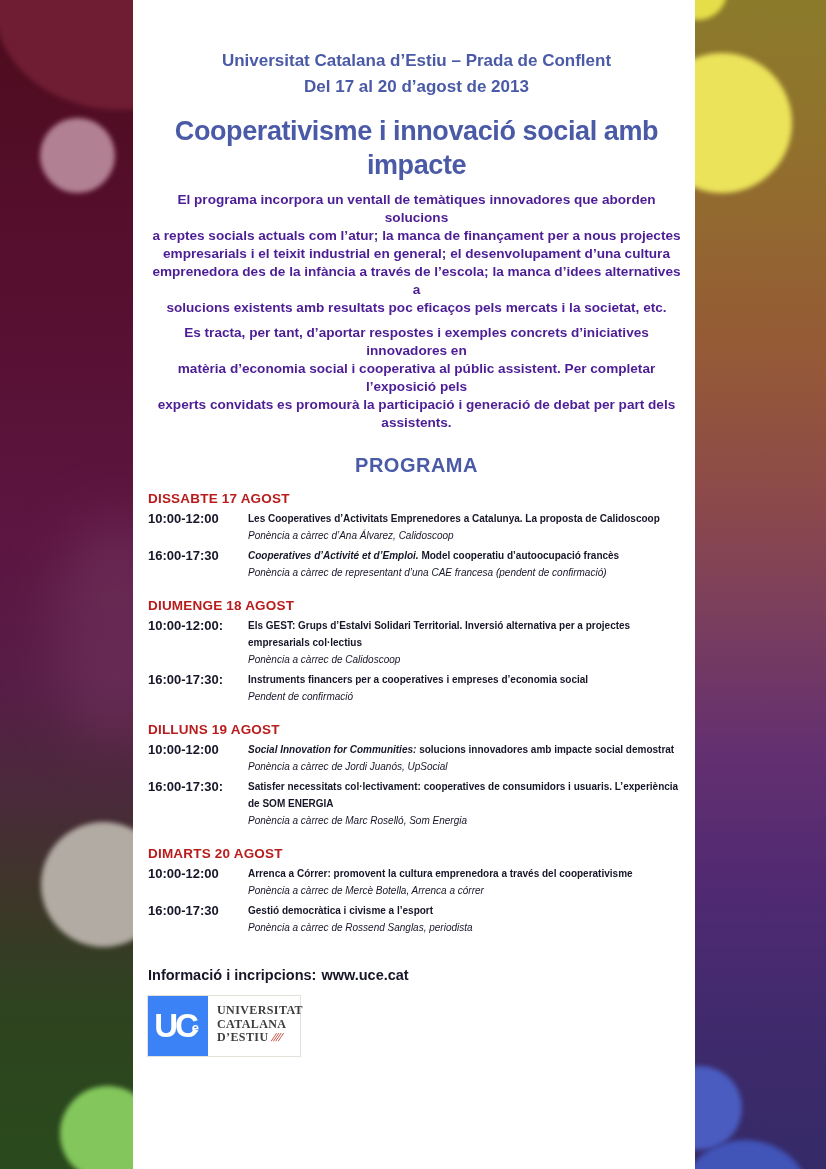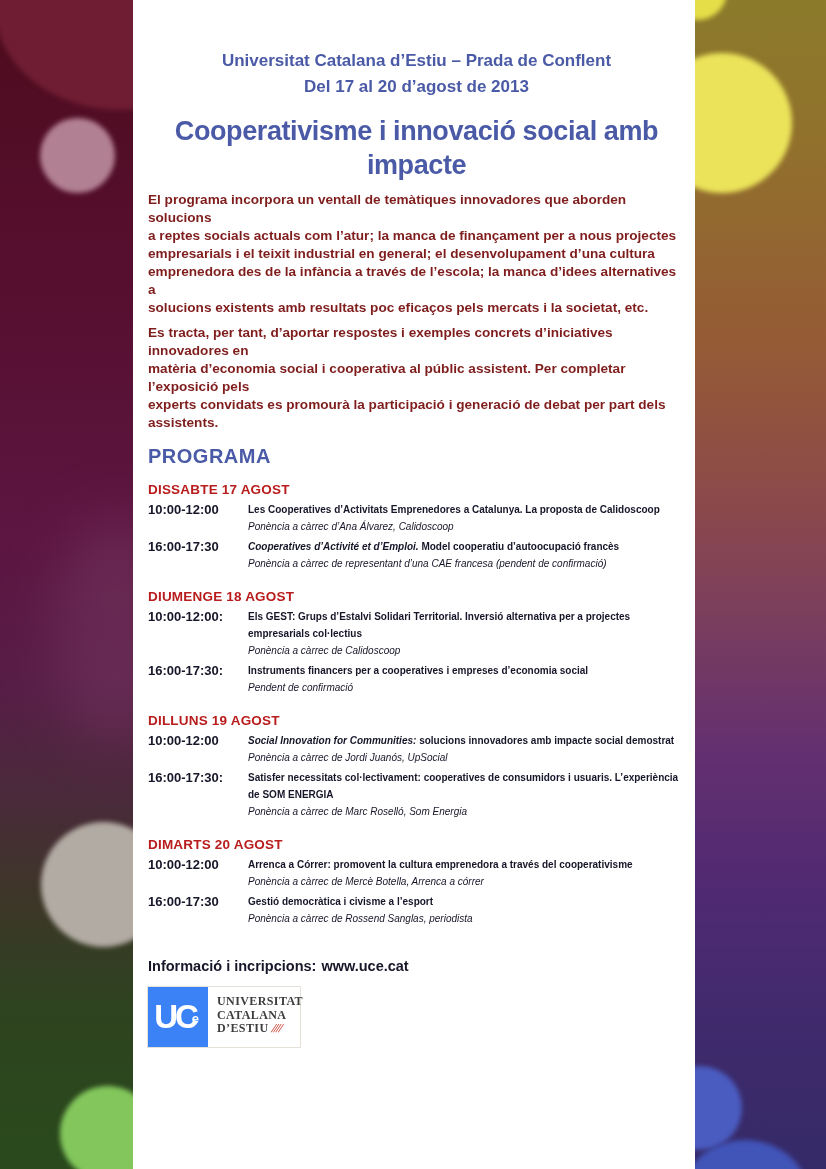--- a/index.html
+++ b/index.html
@@ -38,26 +38,26 @@
   
   .content {
     position:absolute; left:133px; top:0; width:562px; height:1025px;
     background:#ffffff; padding:48px 10px 12px 15px;
   }
   .hdr-line { text-align:center; font-weight:bold; font-size:17px; line-height:26px; color:#4a5aa6; }
   .doc-title {
     text-align:center; font-weight:bold; font-size:27px; line-height:34px;
     letter-spacing:-0.4px; color:#4a5aa6; margin-top:14px;
   }
-  .intro { font-weight:bold; font-size:13.6px; line-height:18px; color:#7f1d1d; }
+  .intro { text-align:center; font-weight:bold; font-size:13.6px; line-height:18px; color:#4c1d95; }
   .intro.p1 { margin-top:9px; }
   .intro.p2 { margin-top:7px; }
   .programa {
-    font-weight:bold; font-size:20px; line-height:24px;
-    letter-spacing:0.5px; color:#4a5aa6; margin-top:12px;
+    text-align:center; font-weight:bold; font-size:20px; line-height:24px;
+    letter-spacing:0.5px; color:#4a5aa6; margin-top:21px;
   }
   
   .day { margin-top:14px; }
   .day:first-of-type { margin-top:20px; }
   .day-label { color:#b91c1c; font-weight:bold; font-size:13.5px; line-height:16px; letter-spacing:0.2px; margin-bottom:3px; }
   .session { display:flex; }
   .time { flex:none; width:100px; font-weight:bold; font-size:13px; line-height:17.5px; }
   .details { width:437px; font-size:10px; line-height:17px; }
   .stitle { font-weight:bold; }
   .lead-it { font-style:italic; }

